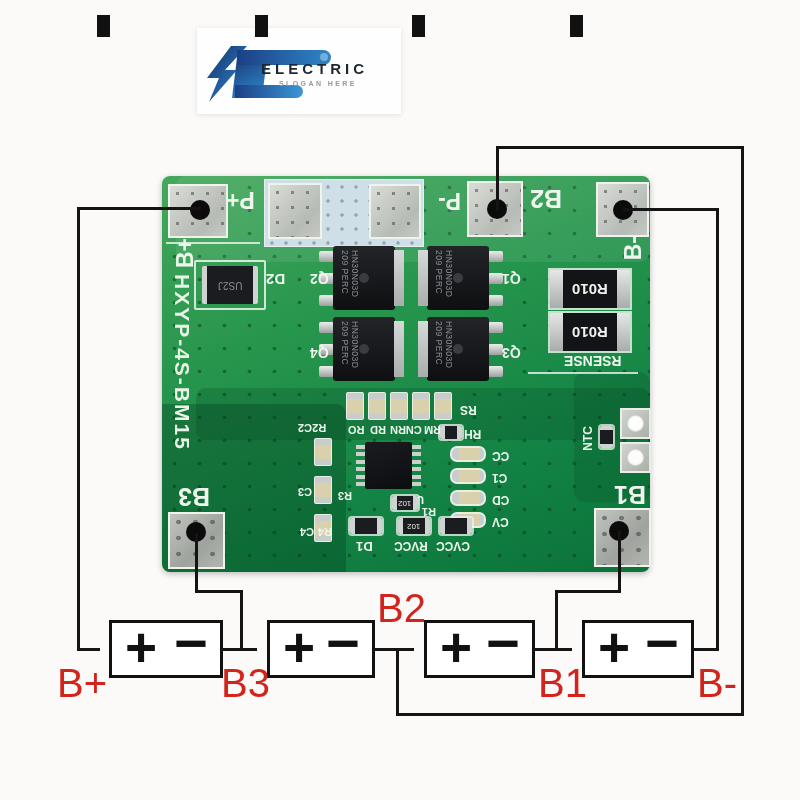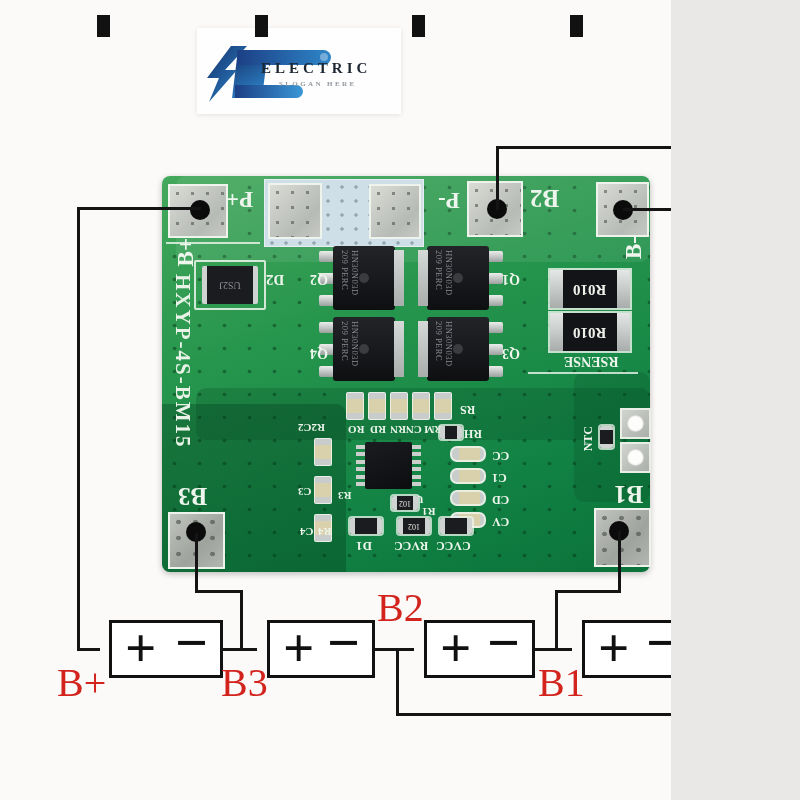--- a/index.html
+++ b/index.html
@@ -1,17 +1,17 @@
 <!DOCTYPE html>
 <html><head>
 <meta charset="utf-8">
 <style>
   html,body{margin:0;padding:0;background:#e9e8e6;}
-  .stage{position:relative;width:671px;height:800px;background:#fbfaf8;overflow:hidden;
-         font-family:Liberation Serif, serif;}
+  .stage{position:relative;width:800px;height:800px;background:#fbfaf8;overflow:hidden;
+         font-family:Liberation Sans, sans-serif;}
   .abs{position:absolute;}
   
   .logo-card{position:absolute;left:197px;top:28px;width:204px;height:86px;background:#fefefe;
              box-shadow:0 1px 5px rgba(0,0,0,.10);}
   .logo-bar-top{position:absolute;left:40px;top:22px;width:94px;height:15px;border-radius:0 8px 8px 0;
                 background:linear-gradient(90deg,#1c3f85,#2e86c9);}
   .logo-bar-top::after{content:"";position:absolute;right:3px;top:3px;width:8px;height:8px;border-radius:50%;
                 background:rgba(255,255,255,.35);}
   .logo-bar-bot{position:absolute;left:38px;top:57px;width:68px;height:13px;border-radius:0 7px 7px 0;
                 background:linear-gradient(90deg,#1c3f85,#3a97d6);}

